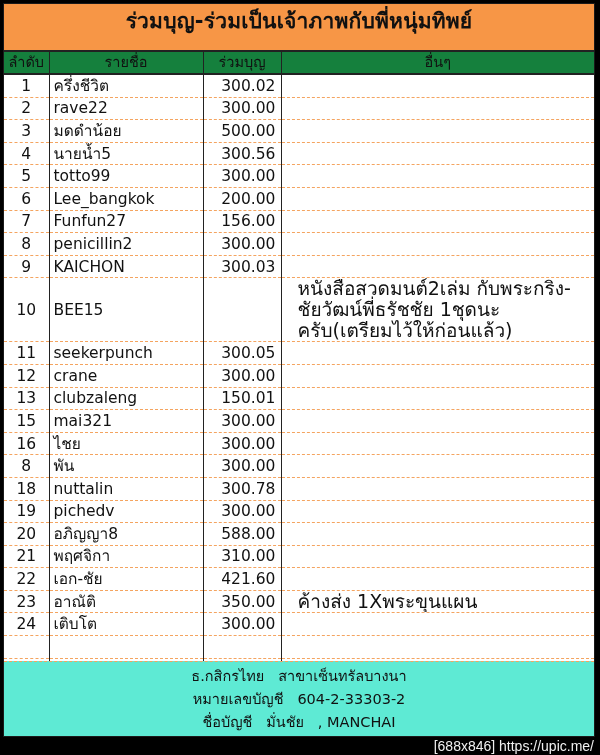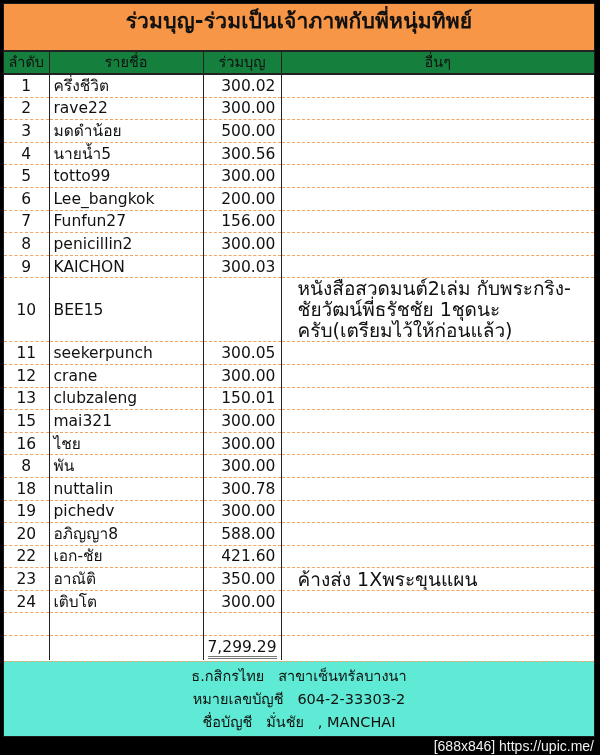--- a/index.html
+++ b/index.html
@@ -253,20 +253,26 @@
         <td class="amt">300.00</td>
         <td class="note"></td>
       </tr>
       <tr>
         <td>20</td>
         <td>อภิญญา8</td>
         <td class="amt">588.00</td>
         <td class="note"></td>
       </tr>
       <tr>
+        <td>21</td>
+        <td>พฤศจิกา</td>
+        <td class="amt">310.00</td>
+        <td class="note"></td>
+      </tr>
+      <tr>
         <td>22</td>
         <td>เอก-ชัย</td>
         <td class="amt">421.60</td>
         <td class="note"></td>
       </tr>
       <tr>
         <td>23</td>
         <td>อาณัติ</td>
         <td class="amt">350.00</td>
         <td class="note">ค้างส่ง   1Xพระขุนแผน</td>

